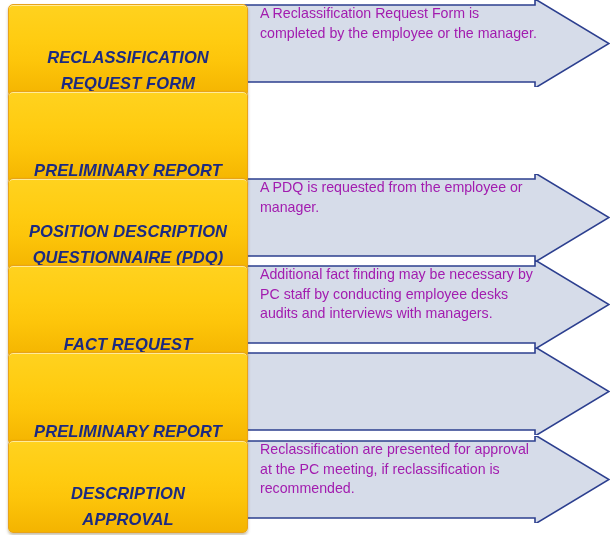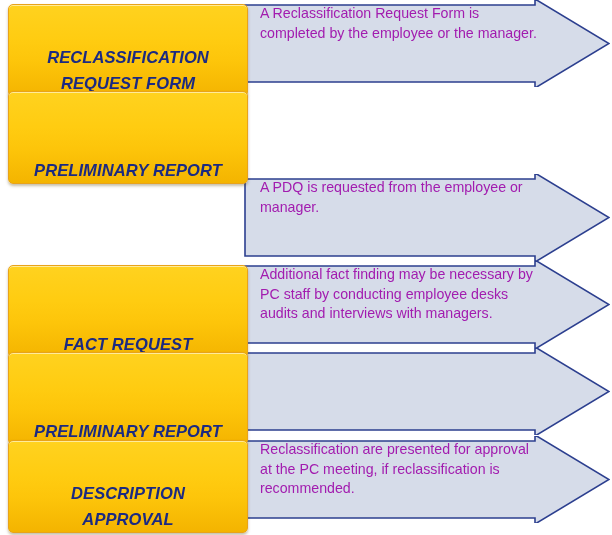--- a/index.html
+++ b/index.html
@@ -122,20 +122,24 @@
     </div>
   </div>
 
   <div class="process-row row-1">
     <div class="step-box">
       <span class="step-title">PRELIMINARY REPORT</span>
     </div>
   </div>
 
   <div class="process-row row-2">
+    <div class="step-box">
+      <span class="step-title">POSITION DESCRIPTION
+QUESTIONNAIRE (PDQ)</span>
+    </div>
     <div class="arrow-wrap">
       <svg class="arrow-svg" viewBox="0 0 366 87" preserveAspectRatio="none">
         <polygon points="1,5 291,5 291,-1 365,43.5 291,88 291,82 1,82" fill="#d6dce9" stroke="#2c3f8f" stroke-width="1.6" stroke-linejoin="miter"></polygon>
       </svg>
       <div class="arrow-text">A PDQ is requested from the employee or manager.</div>
     </div>
   </div>
 
   <div class="process-row row-3">
     <div class="step-box">

